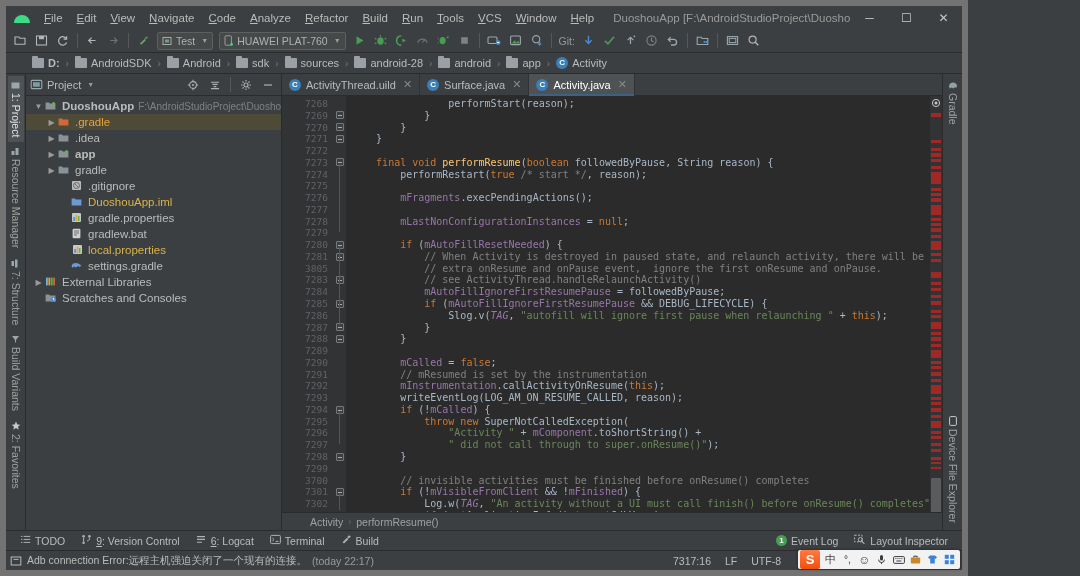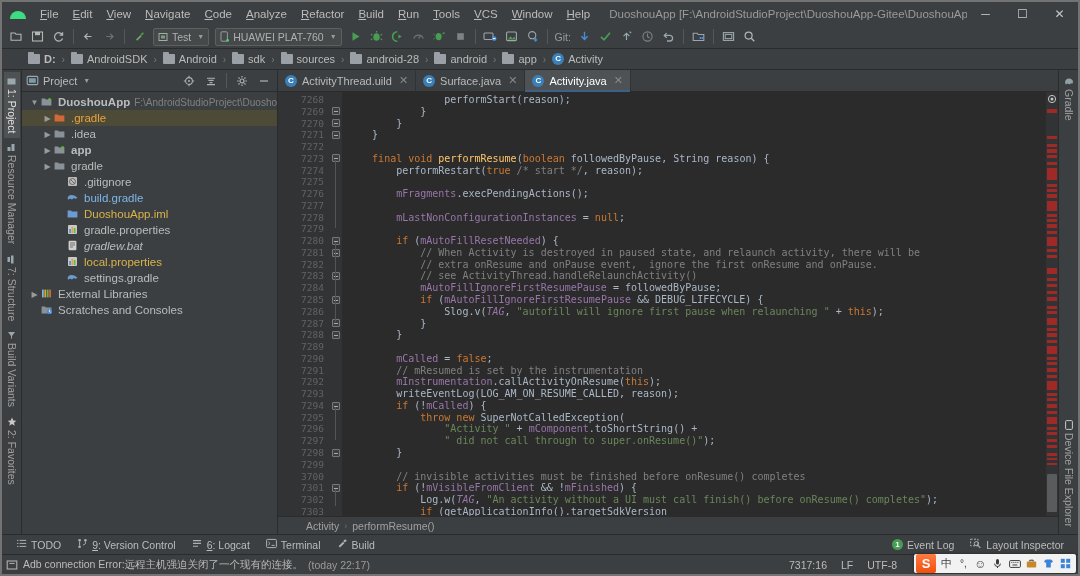--- a/index.html
+++ b/index.html
@@ -5,23 +5,23 @@
   * { box-sizing: border-box; margin: 0; padding: 0; }
   html, body {
     width: 1080px; height: 576px;
     background: #3c3f41;
     font-family: "Liberation Sans", sans-serif;
     font-size: 11px;
     color: #bbbbbb;
     overflow: hidden;
   }
   #app {
-    width: 1080px; height: 576px;
+    width: 968px; height: 576px;
     display: flex; flex-direction: column;
-    border: 2px solid #737373;
+    border: 6px solid #737373;
     background: #3c3f41;
     position: relative;
   }
 
   
   .titlebar {
     height: 23px; min-height: 23px;
     background: #3c3f41;
     display: flex; align-items: center;
     padding: 0 0 0 4px;
@@ -632,50 +632,43 @@
             <span class="ticon"><svg width="11" height="11" viewBox="0 0 11 11">
                 <rect x="1" y="1" width="9" height="9" rx="1" fill="#bbb"></rect>
                 <circle cx="5.5" cy="5.5" r="3" fill="none" stroke="#666" stroke-width="1"></circle>
                 <path d="M3.4 3.4l4.2 4.2" stroke="#666" stroke-width="1"></path>
               </svg></span>
             <span class="tlabel" style="color: rgb(187, 187, 187);">.gitignore</span>
           </div>
           <div class="trow" style="padding-left: 32px;">
             <span class="twist"></span>
             <span class="ticon"><svg width="11" height="11" viewBox="0 0 11 11">
-                <path d="M0.6 6.6C0.6 4 2.6 3 4.6 3c2.2 0 4.4 1.4 5.8 2.6L8.8 7 7 6 5 7.6 3 6.6 1.4 7.8z" fill="#6b9bd2"></path>
-              </svg></span>
-            <span class="tlabel" style="color: rgb(126, 182, 232);">build.gradle</span>
-          </div>
-          <div class="trow" style="padding-left: 32px;">
-            <span class="twist"></span>
-            <span class="ticon"><svg width="11" height="11" viewBox="0 0 11 11">
                 <path d="M0.6 2.4h3.4l.9 1.1h5.5v6H0.6z" fill="#6b9bd2"></path>
               </svg></span>
             <span class="tlabel" style="color: rgb(217, 180, 74);">DuoshouApp.iml</span>
           </div>
           <div class="trow" style="padding-left: 32px;">
             <span class="twist"></span>
             <span class="ticon"><svg width="11" height="11" viewBox="0 0 11 11">
                 <rect x="1" y="1" width="9" height="9" rx="1" fill="#c8c8c8"></rect>
                 <rect x="2.3" y="5" width="1.6" height="4" fill="#4b8bd6"></rect>
                 <rect x="4.6" y="3" width="1.6" height="6" fill="#e0a33c"></rect>
                 <rect x="6.9" y="4" width="1.6" height="5" fill="#62b543"></rect>
               </svg></span>
             <span class="tlabel" style="color: rgb(187, 187, 187);">gradle.properties</span>
           </div>
           <div class="trow" style="padding-left: 32px;">
             <span class="twist"></span>
             <span class="ticon"><svg width="11" height="11" viewBox="0 0 11 11">
                 <rect x="1.6" y="0.8" width="7.8" height="9.4" rx="1" fill="#cfcfcf"></rect>
                 <path d="M3 3h5M3 5h5M3 7h3" stroke="#666" stroke-width="0.9"></path>
               </svg></span>
-            <span class="tlabel" style="color: rgb(187, 187, 187); font-style: italic;">gradlew.bat</span>
-          </div>
-          <div class="trow" style="padding-left: 32px;">
+            <span class="tlabel" style="color: rgb(187, 187, 187);">gradlew.bat</span>
+          </div>
+          <div class="trow" style="padding-left: 32px; text-align: center;">
             <span class="twist"></span>
             <span class="ticon"><svg width="11" height="11" viewBox="0 0 11 11">
                 <rect x="1" y="1" width="9" height="9" rx="1" fill="#c8c8c8"></rect>
                 <rect x="2.3" y="5" width="1.6" height="4" fill="#4b8bd6"></rect>
                 <rect x="4.6" y="3" width="1.6" height="6" fill="#e0a33c"></rect>
                 <rect x="6.9" y="4" width="1.6" height="5" fill="#62b543"></rect>
               </svg></span>
             <span class="tlabel" style="color: rgb(217, 180, 74);">local.properties</span>
           </div>
           <div class="trow" style="padding-left: 32px;">
@@ -735,21 +728,21 @@
             <div>7272</div>
             <div>7273</div>
             <div>7274</div>
             <div>7275</div>
             <div>7276</div>
             <div>7277</div>
             <div>7278</div>
             <div>7279</div>
             <div>7280</div>
             <div>7281</div>
-            <div>7282</div>
+            <div>3805</div>
             <div>7283</div>
             <div>7284</div>
             <div>7285</div>
             <div>7286</div>
             <div>7287</div>
             <div>7288</div>
             <div>7289</div>
             <div>7290</div>
             <div>7291</div>
             <div>7292</div>

